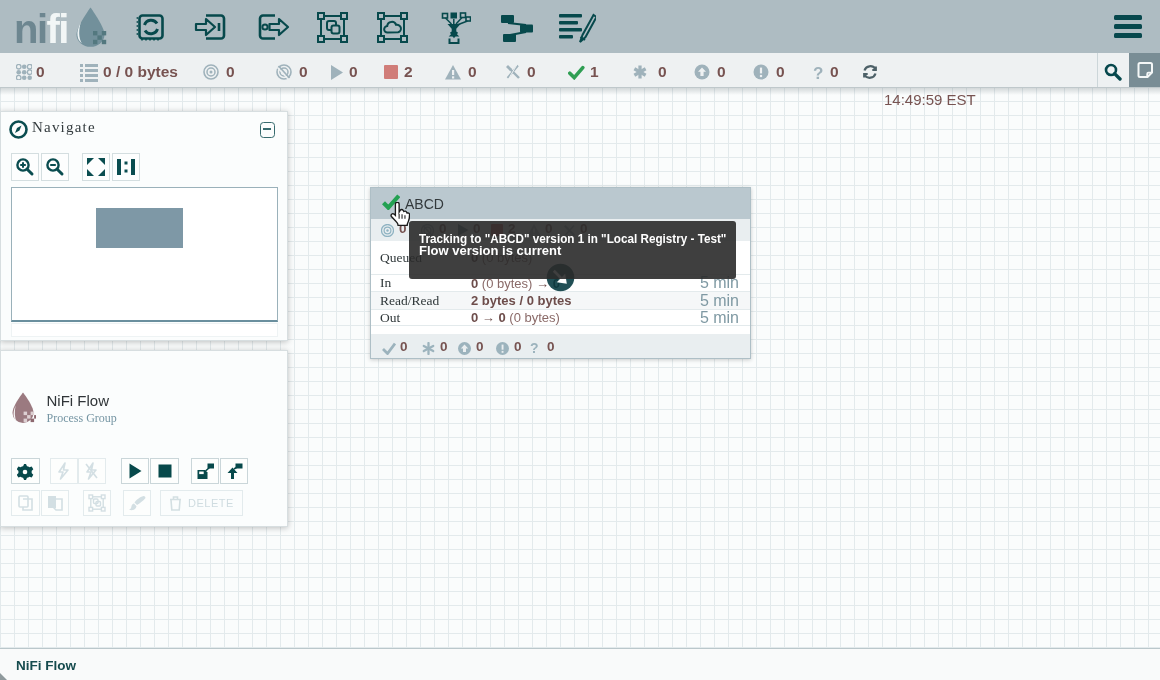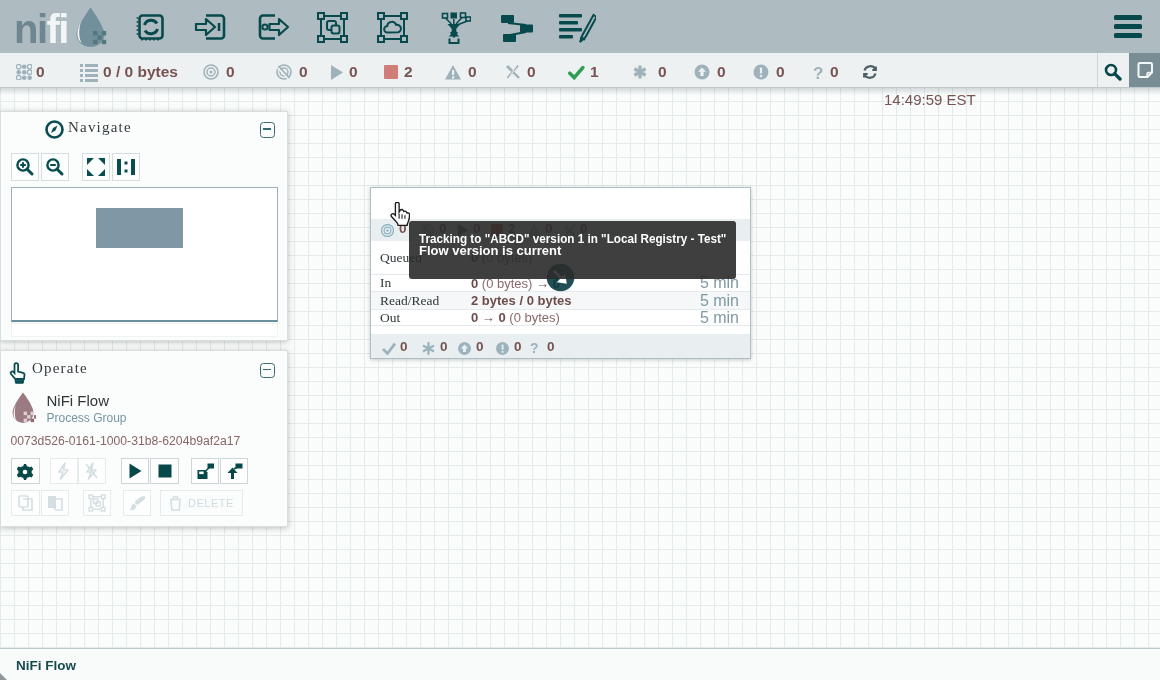--- a/index.html
+++ b/index.html
@@ -21,40 +21,40 @@
 
 
 #statusbar { position:absolute; left:0; top:53px; width:1160px; height:34px; background:#eef1f2; }
 #statusbar .cnt { color:#775351; font-weight:bold; font-size:15.5px; }
 #sb-search-divider { position:absolute; left:1097px; top:53px; width:1px; height:34px; background:#ccd6d9; }
 #sb-note-btn { position:absolute; left:1129px; top:53px; width:31px; height:34px; background:#798d95; display:flex; align-items:center; justify-content:center; }
 
 
 .panel { position:absolute; left:0; width:288px; background:#fbfdfd;
   border:1px solid #d7dee0; box-shadow:0 1px 6px rgba(0,0,0,0.25); }
-#navigate { top:111px; height:230px;padding-left:36px; }
+#navigate { top:111px; height:230px; }
 #operate  { top:350px; height:176.5px; }
 .panel-header { position:relative; height:42px; }
 .panel-title { position:absolute; left:31px; top:7px; font-family:"Liberation Serif", serif;
   font-weight:normal; font-size:15px; color:#333b3e; letter-spacing:1.2px; }
 .collapse-btn { position:absolute; right:12px; top:10px; width:15.5px; height:15.5px;
   border:1.6px solid #376b6e; border-radius:3.5px; background:#fbfdfd; box-sizing:border-box; }
 .collapse-btn::after { content:""; position:absolute; left:2.8px; right:2.8px; top:5.4px; height:1.6px; background:#376b6e; }
 
 .navbtn { position:absolute; width:28px; height:28px; background:#fdfefe; border:1px solid #d4dee0;
   display:flex; align-items:center; justify-content:center; }
 #minimap { position:absolute; left:10px; top:75px; width:267px; height:135px; background:#ffffff;
   border:1px solid #9ab1ba; border-bottom:2px solid #6a8f9e; box-sizing:border-box; }
 #minimap-strip { position:absolute; left:10px; top:211px; width:267px; height:14px; background:#ffffff; border:1px solid #eef3f4; box-sizing:border-box; }
 #minimap-rect { position:absolute; left:84px; top:20px; width:87px; height:40px; background:#7e98a6; }
 
 
 #op-drop { position:absolute; left:10px; top:41px; }
 #op-name { position:absolute; left:45.5px; top:41px; font-size:15px; color:#303538; }
-#op-type { position:absolute; left:45.5px; top:60px; font-size:12px; color:#7595a3; }
+#op-type { position:absolute; left:45.5px; top:60px; font-size:12px; color:#7595a3;font-family:Liberation Serif, serif; }
 #op-uuid { position:absolute; left:9.5px; top:82.5px; font-size:12.2px; color:#8a6563; }
 .opbtn { position:absolute; width:28px; height:26px; background:#fdfefd; border:1px solid #cad6d9;
   display:flex; align-items:center; justify-content:center; }
 .opbtn.dis { border-color:#e3ebed; }
 #op-delete { position:absolute; left:159px; top:139px; width:83px; height:26px; border:1px solid #e3ebed;
   display:flex; align-items:center; justify-content:center; gap:6px; color:#cfdce0; font-size:11px; letter-spacing:0.5px; }
 
 
 #pg { position:absolute; left:370px; top:187px; width:381px; height:172px; background:#ffffff;
   border:1px solid #aebfc6; box-shadow:0 1px 4px rgba(0,0,0,0.2); }
@@ -351,45 +351,36 @@
         <rect x="8.5" y="12.5" width="3" height="3" fill="#0a4d50"></rect>
       </svg>
     </div>
     <div id="minimap">
         <div id="minimap-rect"></div>
       </div>
     <div id="minimap-strip"></div>
   </div>
 
   <div id="operate" class="panel">
-    <div class="panel-header" style="top:1.5px">
-      <svg style="position:absolute;left:7px;top:9px" width="19" height="22" viewBox="0 0 19 22">
-          <path d="M6.5 3 a1.8 1.8 0 0 1 3.6 0 v6.5 l4.8 1.3 a2.2 2.2 0 0 1 1.6 2.4 l-0.5 3.8 h-8.7 l-4.3 -5 a1.6 1.6 0 0 1 2.3 -2.2 l1.2 1.2 z" fill="none" stroke="#0a4d50" stroke-width="1.8"></path>
-          <path d="M7 18.2 l8.6 0 l-0.4 3 l-7.6 0 z" fill="#0a4d50" stroke="#0a4d50"></path>
-        </svg>
-      <div class="panel-title">Operate</div>
-      <div class="collapse-btn"></div>
-    </div>
     <svg id="op-drop" width="25" height="34" viewBox="0 0 25 34">
         <path d="M12 0.5 C 12 0.5, 1.5 13.5, 1.5 21 a10.5 10 0 0 0 21 0 C 22.5 13.5, 12 0.5, 12 0.5 Z" fill="#9b7a80"></path>
         <path d="M4.6 13.5 C 2.8 17.8, 2.3 21, 2.7 24 a10 9.5 0 0 0 2.8 5.6 C 3.6 25.5, 3.4 19.8, 4.6 13.5 Z" fill="#f7f5f5"></path>
         <g fill="#ddd0d2">
           <rect x="12.6" y="19.6" width="3.5" height="3.5"></rect>
           <rect x="19.6" y="19.6" width="3.5" height="3.5"></rect>
           <rect x="16.1" y="23.1" width="3.5" height="3.5"></rect>
           <rect x="12.6" y="26.6" width="3.5" height="3.5"></rect>
         </g>
         <g fill="#8d686f">
           <rect x="19.6" y="26.6" width="3.5" height="3.5"></rect>
           <rect x="23.1" y="23.1" width="3.2" height="3.5"></rect>
         </g>
       </svg>
     <div id="op-name">NiFi Flow</div>
     <div id="op-type">Process Group</div>
-    <div id="op-uuid">0073d526-0161-1000-31b8-6204b9af2a17</div>
     <div id="op-row1"></div>
     <div id="op-row2"></div>
     <div id="op-delete"><svg width="13" height="15" viewBox="0 0 13 15">
           <path d="M1 3.5 h11 M4.5 3 v-2 h4 v2 M2 4 l0.8 10 h7.4 L11 4" fill="none" stroke="#d3dfe2" stroke-width="1.6"></path>
         </svg>DELETE</div>
   <div class="opbtn" style="left: 10px; top: 107px; width: 29px;">
         <svg width="18" height="18" viewBox="0 0 18 18">
           <path d="M9 2 l1 2.2 a5.5 5.5 0 0 1 2.4 1 l2.3 -0.8 l1.6 2.8 l-1.7 1.7 a5.5 5.5 0 0 1 0 2.2 l1.7 1.7 l-1.6 2.8 l-2.3 -0.8 a5.5 5.5 0 0 1 -2.4 1 l-1 2.2 h-1.9 l-1 -2.2 a5.5 5.5 0 0 1 -2.4 -1 l-2.3 0.8 l-1.6 -2.8 l1.7 -1.7 a5.5 5.5 0 0 1 0 -2.2 l-1.7 -1.7 l1.6 -2.8 l2.3 0.8 a5.5 5.5 0 0 1 2.4 -1 l1 -2.2 z" fill="#07494b"></path>
           <circle cx="8" cy="10" r="2.3" fill="#fdfefd"></circle>
         </svg>
@@ -460,20 +451,26 @@
       </div>
       <div class="opbtn dis" style="left: 122px; top: 139px; width: 28px;">
         <svg width="18" height="18" viewBox="0 0 18 18">
           <path d="M15.5 2 a2 2 0 0 1 2 2 c-2.5 3 -6 5.5 -8.5 7 l-2.5 -2.5 c1.5 -2.5 5.5 -5.5 9 -6.5 z" fill="#d3dfe3"></path>
           <path d="M6 9.5 c-2 0.5 -2.5 2 -2.7 3.5 c-0.2 1.5 -1 2.2 -2.3 2.8 c2.8 1 6.5 0.5 7.5 -3.5 z" fill="#d3dfe3"></path>
         </svg>
       </div>
     </div>
 
   <div id="pg">
+    <div id="pg-header">
+      <svg style="position:absolute;left:11px;top:6px" width="18" height="16" viewBox="0 0 18 16">
+        <path d="M1.5 8.8 L6.3 13.6 L16.8 1.8" fill="none" stroke="#23a152" stroke-width="4.2" stroke-linecap="butt"></path>
+      </svg>
+      <div id="pg-title">ABCD</div>
+    </div>
     <div id="pg-stats"></div>
     <div class="pg-row" style="top:53px; height:33px; background:#fff;">
       <span class="pg-label">Queued</span>
       <span class="pg-val">0 <span class="lt">(0 bytes)</span></span>
     </div>
     <div class="pg-row" style="top:86px; height:17px; background:#fff; border-top:1px solid #e3eaec;">
       <span class="pg-label">In</span>
       <span class="pg-val">0 <span class="lt">(0 bytes)</span> → 0</span>
       <span class="pg-min">5 min</span>
     </div>

